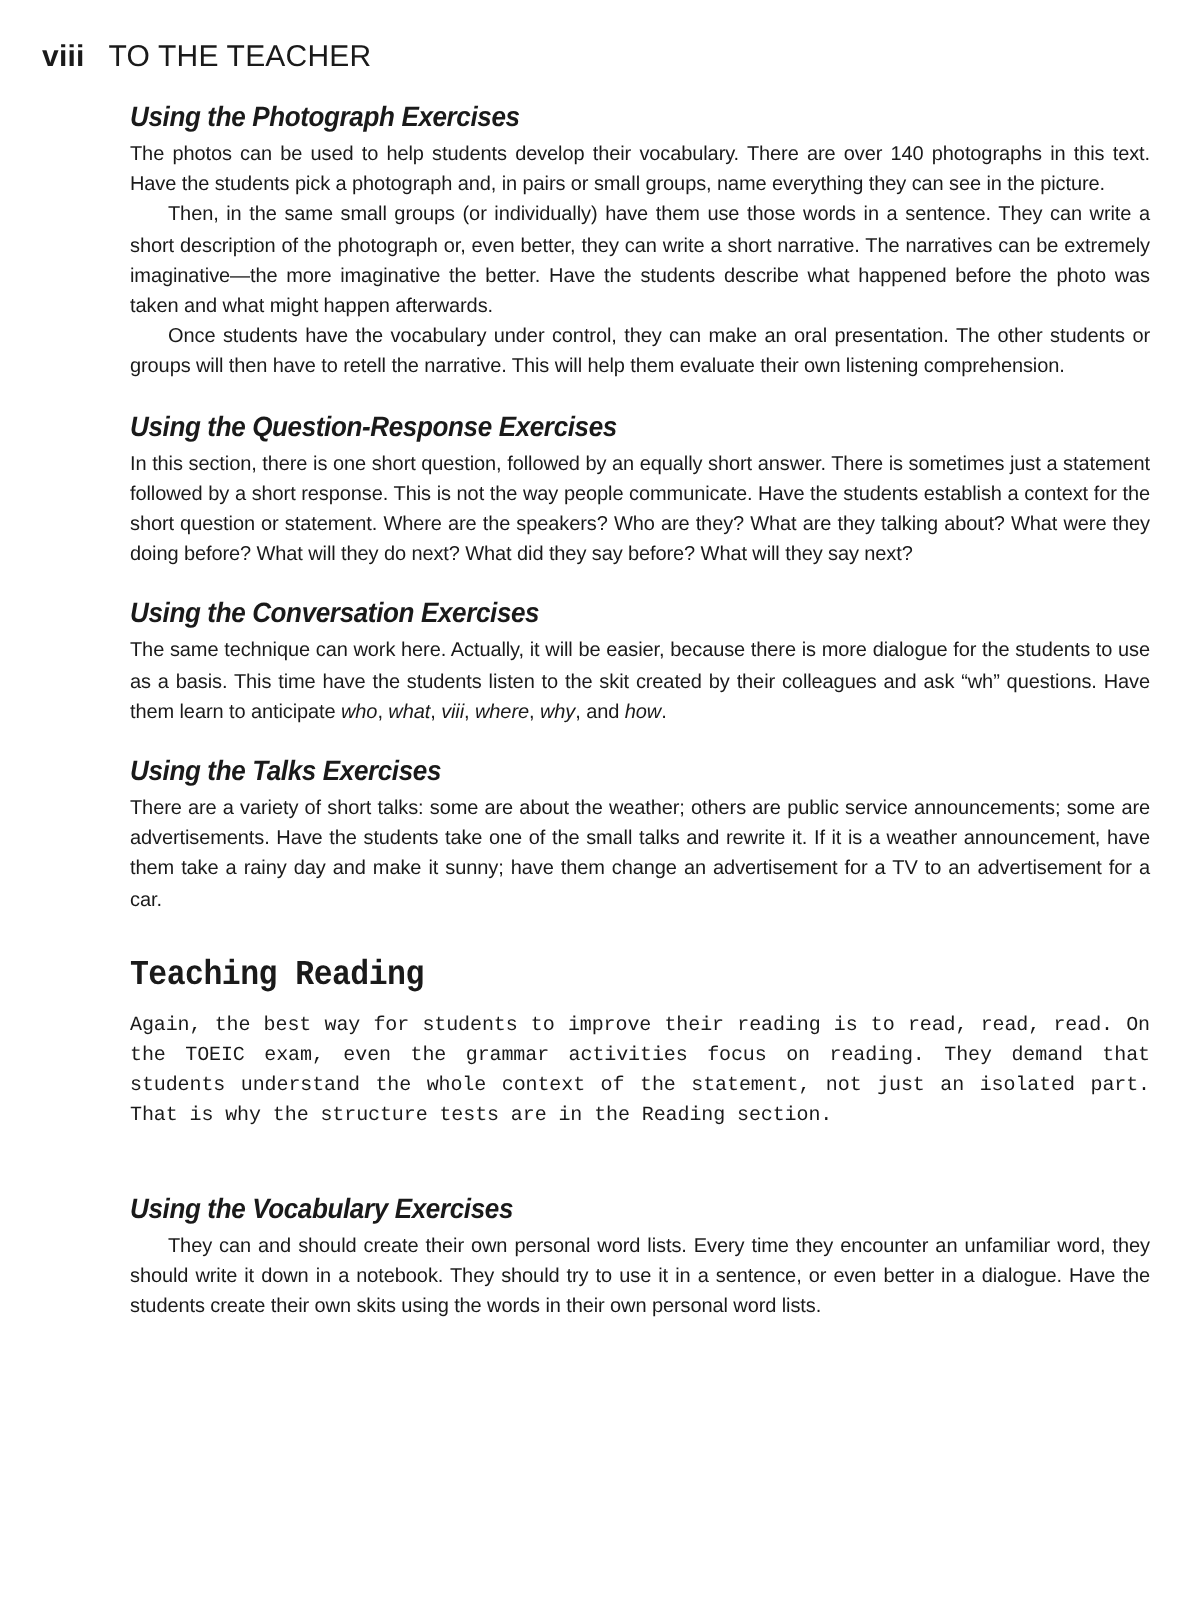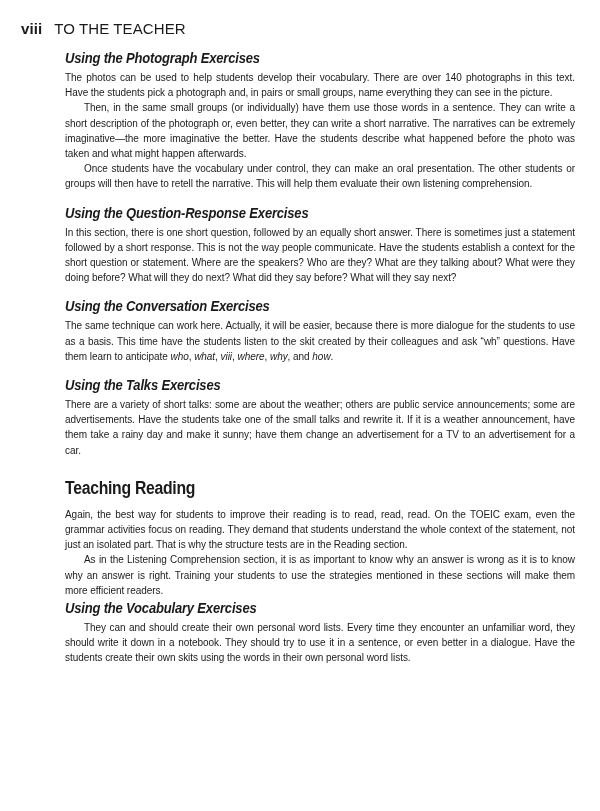--- a/index.html
+++ b/index.html
@@ -25,21 +25,21 @@
     font-weight: bold; font-size: 17.5px; margin: 0 0 8px 0;
     letter-spacing: -0.3px;
     transform: scaleX(0.9); transform-origin: left;
   }
   p {
     margin: 0; font-size: 10px; line-height: 15.2px; text-align: justify;
     letter-spacing: -0.05px;
   }
   p.indent { text-indent: 19px; }
   .section { margin-bottom: 13px; }
-  .section.major-sec { margin-top: 20px; margin-bottom: 2px; }
+  .section.major-sec { margin-top: 20px; margin-bottom: 29px; font-family: Liberation Mono, monospace; }
   em { }
 </style>
 </head>
 <body>
 
 <div class="running-head">
   <span class="folio">viii</span>
   <span>TO THE TEACHER</span>
 </div>
 
@@ -63,21 +63,20 @@
   </div>
 
   <div class="section">
     <h2 class="sub">Using the Talks Exercises</h2>
     <p>There are a variety of short talks: some are about the weather; others are public service announcements; some are advertisements. Have the students take one of the small talks and rewrite it. If it is a weather announcement, have them take a rainy day and make it sunny; have them change an advertisement for a TV to an advertisement for a car.</p>
   </div>
 
   <div class="section major-sec">
     <h1 class="major">Teaching Reading</h1>
     <p>Again, the best way for students to improve their reading is to read, read, read. On the TOEIC exam, even the grammar activities focus on reading. They demand that students understand the whole context of the statement, not just an isolated part. That is why the structure tests are in the Reading section.</p>
-    <p class="indent">As in the Listening Comprehension section, it is as important to know why an answer is wrong as it is to know why an answer is right. Training your students to use the strategies mentioned in these sections will make them more efficient readers.</p>
   </div>
 
   <div class="section">
     <h2 class="sub">Using the Vocabulary Exercises</h2>
     <p class="indent">They can and should create their own personal word lists. Every time they encounter an unfamiliar word, they should write it down in a notebook. They should try to use it in a sentence, or even better in a dialogue. Have the students create their own skits using the words in their own personal word lists.</p>
   </div>
 
 </div>
 
 </body></html>

